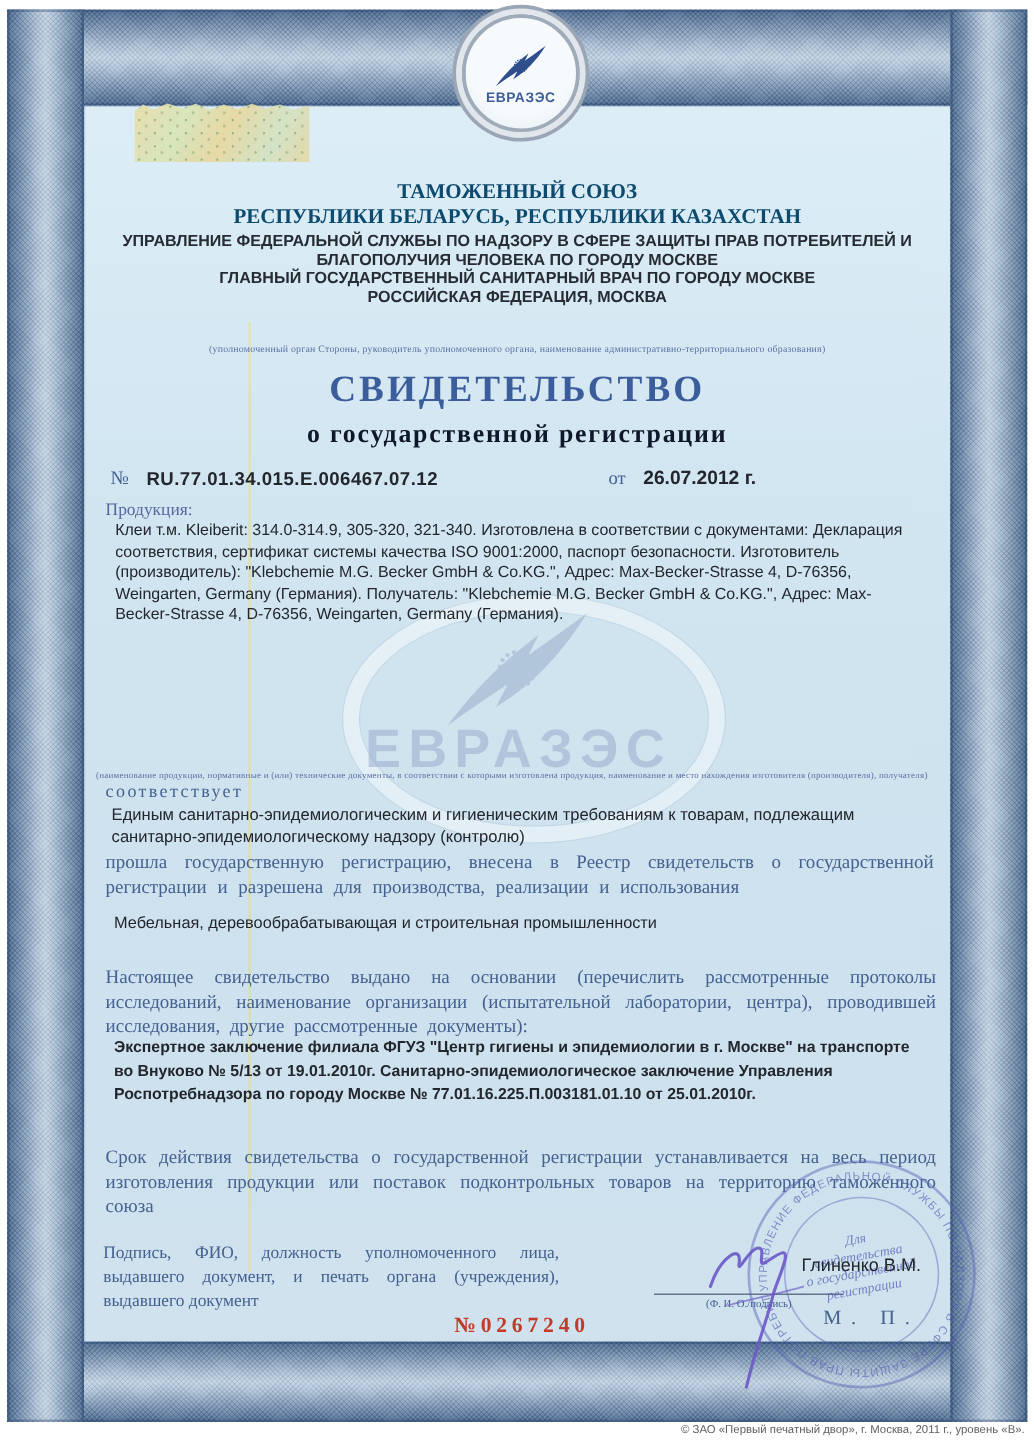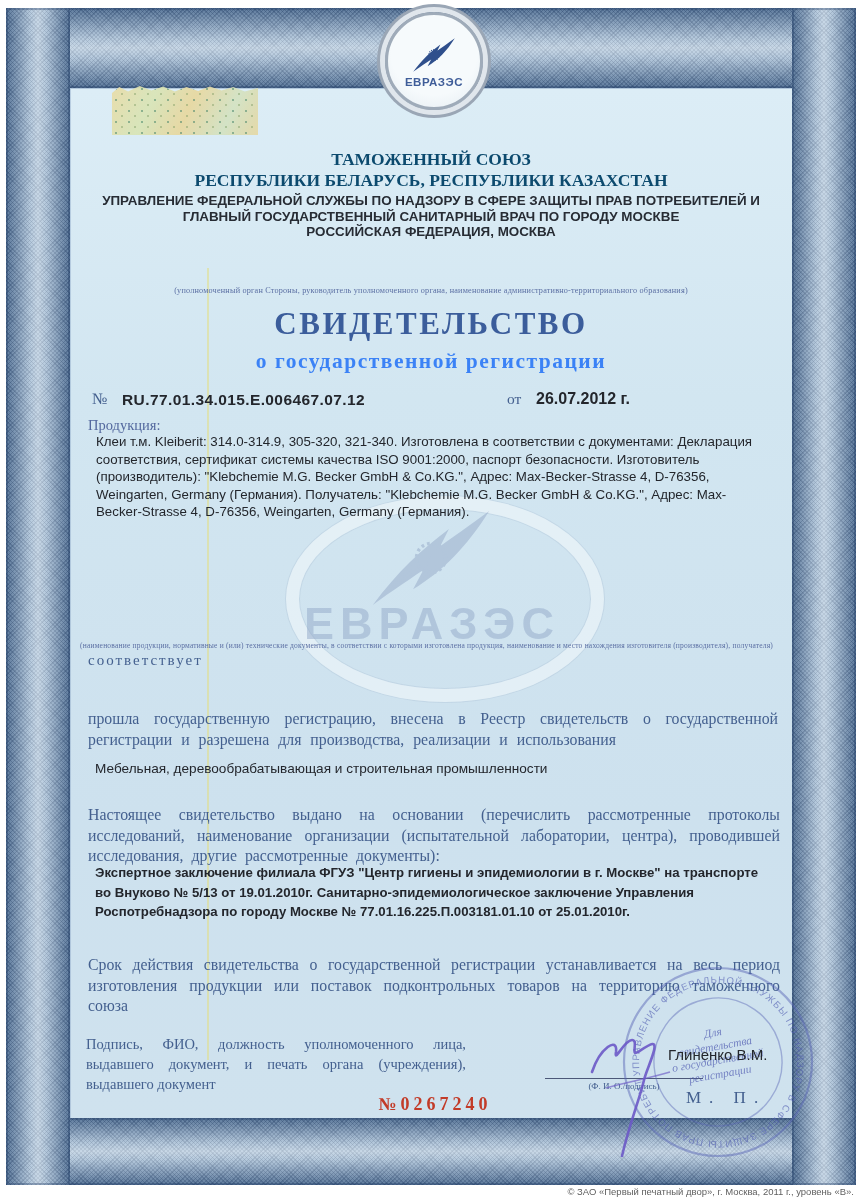--- a/index.html
+++ b/index.html
@@ -93,39 +93,41 @@
     </svg>
     <div class="org">ЕВРАЗЭС</div>
   </div>
 
   <div class="hologram"></div>
 
   <div class="abs" style="left:80px;top:149px;width:702px;text-align:center;">
     <div class="hdr-union">ТАМОЖЕННЫЙ СОЮЗ</div>
     <div class="hdr-union">РЕСПУБЛИКИ БЕЛАРУСЬ, РЕСПУБЛИКИ КАЗАХСТАН</div>
     <div class="hdr-agency" style="margin-top:2px;">УПРАВЛЕНИЕ ФЕДЕРАЛЬНОЙ СЛУЖБЫ ПО НАДЗОРУ В СФЕРЕ ЗАЩИТЫ ПРАВ ПОТРЕБИТЕЛЕЙ И</div>
+    <div class="hdr-agency">БЛАГОПОЛУЧИЯ ЧЕЛОВЕКА ПО ГОРОДУ МОСКВЕ</div>
     <div class="hdr-agency">ГЛАВНЫЙ ГОСУДАРСТВЕННЫЙ САНИТАРНЫЙ ВРАЧ ПО ГОРОДУ МОСКВЕ</div>
     <div class="hdr-agency">РОССИЙСКАЯ ФЕДЕРАЦИЯ, МОСКВА</div>
   </div>
 
   <div class="abs" style="left:80px;top:306px;width:702px;text-align:center;font-weight:bold;font-size:31px;letter-spacing:2.5px;color:#3b5d9b;">СВИДЕТЕЛЬСТВО</div>
 
   <div class="abs cap" style="left:80px;top:286px;width:702px;text-align:center;">(уполномоченный орган Стороны, руководитель уполномоченного органа, наименование административно-территориального образования)</div>
-  <div class="abs" style="left:80px;top:349px;width:702px;text-align:center;font-weight:bold;font-size:21.5px;letter-spacing:1.5px;color:#3b82f6;">о государственной регистрации</div>
+  <div class="abs" style="left:80px;top:349px;width:702px;text-align:center;font-weight:bold;font-size:21.5px;letter-spacing:1.5px;color:#0f172a;">о государственной регистрации</div>
 
   <div class="abs ser" style="left:92px;top:390px;font-size:16px;">№</div>
   <div class="abs sans" style="left:122px;top:391px;font-size:15.5px;font-weight:bold;letter-spacing:.4px;">RU.77.01.34.015.E.006467.07.12</div>
   <div class="abs ser" style="left:507px;top:390px;font-size:15.5px;">от</div>
   <div class="abs sans" style="left:536px;top:390px;font-size:16px;font-weight:bold;">26.07.2012 г.</div>
 
   <div class="abs ser" style="left:88px;top:417px;font-size:14.5px;color:#53689e;">Продукция:</div>
   <div class="abs sans" style="left:96px;top:433px;width:676px;font-size:13.3px;line-height:17.6px;">Клеи т.м. Kleiberit: 314.0-314.9, 305-320, 321-340. Изготовлена в соответствии с документами: Декларация соответствия, сертификат системы качества ISO 9001:2000, паспорт безопасности. Изготовитель (производитель): "Klebchemie M.G. Becker GmbH &amp; Co.KG.", Адрес: Max-Becker-Strasse 4, D-76356, Weingarten, Germany (Германия).  Получатель: "Klebchemie M.G. Becker GmbH &amp; Co.KG.", Адрес: Max-Becker-Strasse 4, D-76356, Weingarten, Germany (Германия).</div>
 
   <div class="abs cap" style="left:80px;top:641px;width:706px;font-size:7.5px;white-space:nowrap;overflow:hidden;">(наименование продукции, нормативные и (или) технические документы, в соответствии с которыми изготовлена продукция, наименование и место нахождения изготовителя (производителя), получателя)</div>
   <div class="abs ser" style="left:88px;top:652px;font-size:15px;letter-spacing:2px;">соответствует</div>
+  <div class="abs sans" style="left:93px;top:669px;width:680px;font-size:13.8px;line-height:19px;">Единым санитарно-эпидемиологическим и гигиеническим требованиям к товарам, подлежащим санитарно-эпидемиологическому надзору (контролю)</div>
 
   <div class="abs ser just" style="left:88px;top:709px;width:690px;font-size:15.8px;line-height:20.5px;word-spacing:5px;">прошла государственную регистрацию, внесена в Реестр свидетельств о государственной регистрации и разрешена для производства, реализации и использования</div>
   <div class="abs sans" style="left:95px;top:761px;font-size:13.6px;">Мебельная, деревообрабатывающая и строительная промышленности</div>
 
   <div class="abs ser just" style="left:88px;top:805px;width:692px;font-size:15.8px;line-height:20.5px;word-spacing:4px;">Настоящее свидетельство выдано на основании (перечислить рассмотренные протоколы исследований, наименование организации (испытательной лаборатории, центра), проводившей исследования, другие рассмотренные документы):</div>
   <div class="abs sans" style="left:95px;top:863px;width:668px;font-size:13.2px;line-height:19.5px;font-weight:bold;">Экспертное заключение филиала ФГУЗ "Центр гигиены и эпидемиологии в г. Москве" на транспорте во Внуково № 5/13 от 19.01.2010г. Санитарно-эпидемиологическое заключение Управления Роспотребнадзора по городу Москве № 77.01.16.225.П.003181.01.10 от 25.01.2010г.</div>
 
   <div class="abs ser just" style="left:88px;top:955px;width:692px;font-size:15.8px;line-height:20.5px;word-spacing:5px;">Срок действия свидетельства о государственной регистрации устанавливается на весь период изготовления продукции или поставок подконтрольных товаров на территорию таможенного союза</div>
 
   <div class="abs ser just" style="left:86px;top:1034px;width:380px;font-size:14.5px;line-height:20px;">Подпись, ФИО, должность уполномоченного лица, выдавшего документ, и печать органа (учреждения), выдавшего документ</div>

